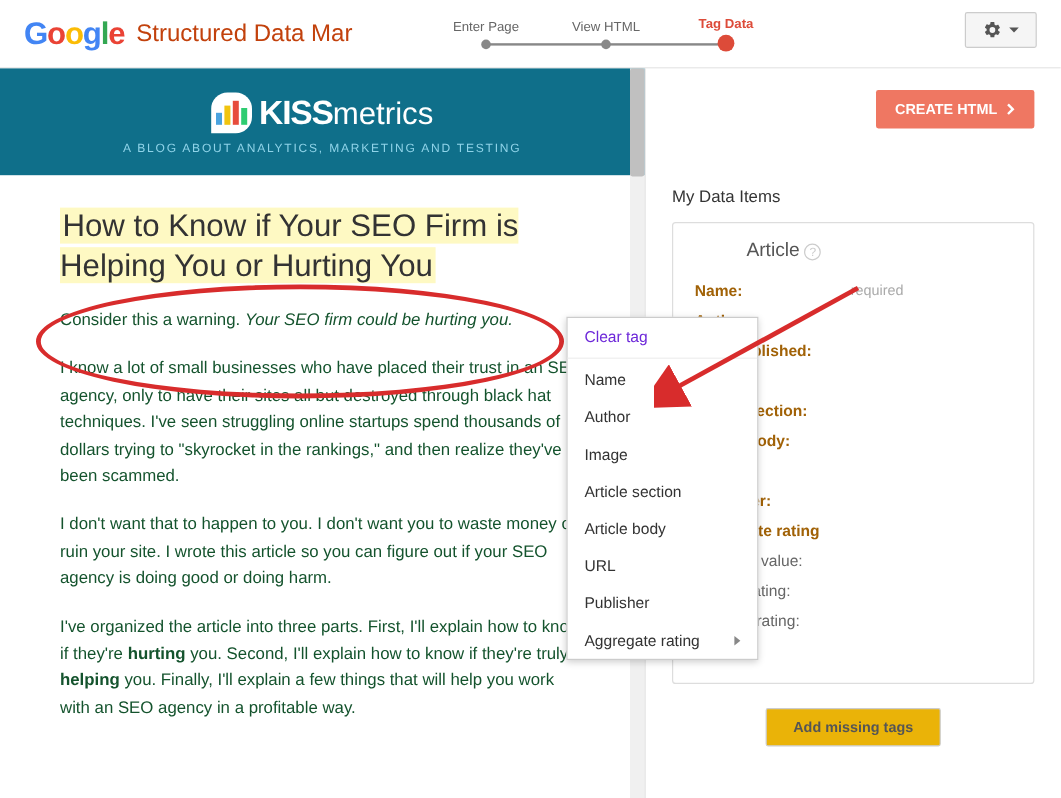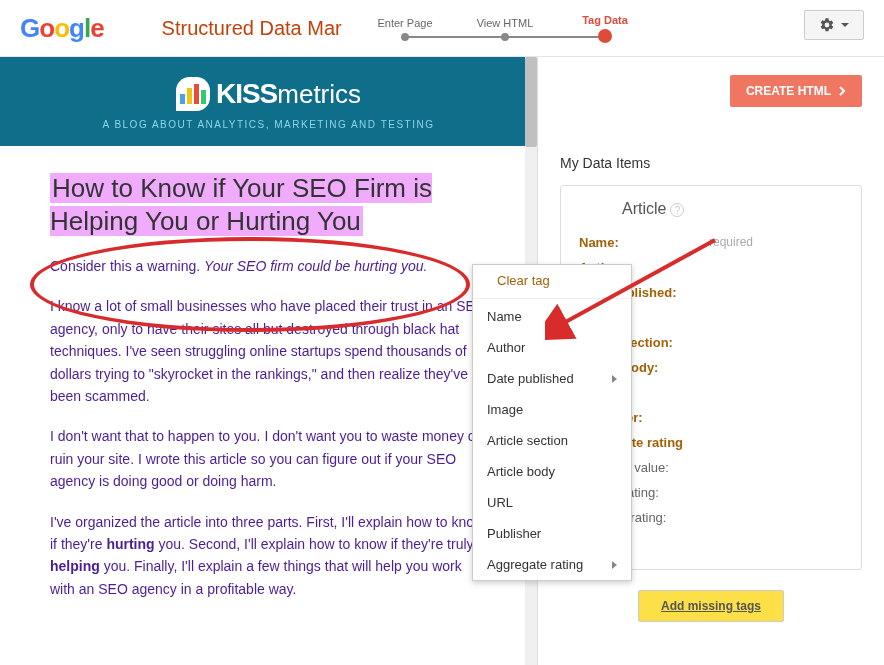--- a/index.html
+++ b/index.html
@@ -1,18 +1,18 @@
 <!DOCTYPE html>
 <html><head>
 <meta charset="utf-8">
 <style>
   * { box-sizing: border-box; margin: 0; padding: 0; }
   body { font-family: Arial, Helvetica, sans-serif; font-size: 13px; color: #333; background: #fff; width: 884px; height: 665px; overflow: hidden; position: relative; }
   
-  .header { display: flex; align-items: center; padding: 8px 20px; height: 56px; position: relative; gap: 48px; }
+  .header { display: flex; align-items: center; padding: 8px 20px; height: 56px; position: relative; }
   .logo { font-family: Arial, sans-serif; font-size: 26px; font-weight: bold; letter-spacing: -1px; }
   .logo .b { color: #4285F4; } .logo .r { color: #EA4335; } .logo .y { color: #FBBC05; } .logo .g { color: #34A853; }
   .app-title { color: #c2410c; font-size: 20px; margin-left: 10px; font-weight: 300; }
   
   .steps { position: absolute; left: 355px; top: 14px; display: flex; align-items: center; }
   .step { width: 100px; text-align: center; position: relative; }
   .step-label { font-size: 11px; color: #666; display: block; margin-bottom: 4px; }
   .step-label.active { color: #dd4b39; font-weight: bold; }
   .step-dot { width: 8px; height: 8px; background: #888; border-radius: 50%; margin: 2px auto; }
   .step-dot.active { width: 14px; height: 14px; background: #dd4b39; margin-top: -1px; }
@@ -33,46 +33,46 @@
   .km-logo { display: inline-flex; align-items: center; color: #fff; }
   .km-logo-icon { width: 34px; height: 34px; background: #fff; border-radius: 40% 40% 40% 0; display: inline-flex; align-items: center; justify-content: center; margin-right: 6px; }
   .km-bars { display:flex; align-items:flex-end; gap:2px; }
   .km-bars span { width:5px; display:block; }
   .km-kiss { font-size: 28px; font-weight: bold; letter-spacing: -1px; }
   .km-metrics { font-size: 26px; font-weight: 300; }
   .km-tagline { color: #8fd3e8; font-size: 10px; letter-spacing: 1.5px; margin-top: 8px; }
   
   .article { padding: 0 50px; }
   .article h1 { font-size: 26px; font-weight: normal; color: #333; line-height: 1.25; }
-  .article h1 span { background: #f0abfc; padding: 0 2px; }
-  .article p { font-size: 14px; color: #4c1d95; line-height: 1.6; margin-top: 18px; }
+  .article h1 span { background: #fef9c3; padding: 0 2px; }
+  .article p { font-size: 14px; color: #14532d; line-height: 1.6; margin-top: 18px; }
   .article .intro { font-style: italic; }
   .article strong { font-weight: bold; }
   
   .circle-annot { position: absolute; top: 180px; left: 30px; width: 440px; height: 95px; border: 4px solid #d82c2c; border-radius: 50%; pointer-events: none; }
   
   .context-menu { position: absolute; top: 264px; left: 472px; width: 160px; background: #fff; border: 1px solid #ccc; box-shadow: 0 2px 6px rgba(0,0,0,0.2); z-index: 50; }
   .context-menu .item { padding: 8px 14px; font-size: 13px; color: #333; cursor: pointer; display:flex; justify-content:space-between; align-items:center; }
-  .context-menu .item.disabled { color: #a16207; cursor: default; margin-left: 10px; }
+  .context-menu .item.disabled { color: #6d28d9; cursor: default; }
   .context-menu hr { border: none; border-top: 1px solid #eee; margin: 2px 0; }
   .submenu-arrow { width:0; height:0; border-top:4px solid transparent; border-bottom:4px solid transparent; border-left:5px solid #888; }
   
   .arrow-annot { position: absolute; top: 230px; left: 545px; pointer-events: none; z-index:60; }
   
   .sidebar { flex: 1; padding: 18px 22px; position: relative; }
   .create-btn { float: right; background: #ef7762; color: #fff; border: none; padding: 9px 16px; font-size: 12px; font-weight: bold; border-radius: 2px; display:flex; align-items:center; gap:8px; cursor:pointer; }
   .sidebar h2 { clear: both; font-size: 14px; color: #333; font-weight: normal; padding-top: 48px; margin-bottom: 14px; }
   .data-card { border: 1px solid #ddd; border-radius: 3px; padding: 14px 18px; }
   .data-card h3 { font-size: 16px; color: #555; font-weight: normal; margin-bottom: 12px; margin-left: 43px; }
   .help-icon { display:inline-block; width:14px; height:14px; border:1px solid #ccc; border-radius:50%; font-size:10px; color:#ccc; text-align:center; line-height:13px; margin-left:4px; }
   .field { display: flex; font-size: 13px; color: #555; padding: 5px 0; }
   .field-label { width: 130px; font-weight: bold; color:#a16207; }
   .field-value { color: #aaa; font-size:12px; }
   .field.sub .field-label { padding-left: 14px; font-weight: normal; color:#666; }
-  .add-tags-btn { display: block; margin: 20px auto 0; border: 1px solid #ccc; background: #fde047; padding: 8px 22px; font-size: 12px; font-weight: bold; color: #555; border-radius: 2px; cursor: pointer; text-decoration: underline; }
+  .add-tags-btn { display: block; margin: 20px auto 0; border: 1px solid #ccc; background: #eab308; padding: 8px 22px; font-size: 12px; font-weight: bold; color: #555; border-radius: 2px; cursor: pointer; }
 </style>
 </head>
 <body>
 
 <div class="header">
   <div class="logo">
     <span class="b">G</span><span class="r">o</span><span class="y">o</span><span class="b">g</span><span class="g">l</span><span class="r">e</span>
   </div>
   <div class="app-title">Structured Data Mar</div>
 
@@ -189,21 +189,20 @@
     <button class="add-tags-btn">Add missing tags</button>
   </div>
 </div>
 
 <div class="context-menu">
   <div class="item disabled">Clear tag</div>
   <hr>
   <div id="menu-items">
       <div class="item">Name</div>
       <div class="item">Author</div>
-      <div class="item">Date published<span class="submenu-arrow"></span></div>
       <div class="item">Image</div>
       <div class="item">Article section</div>
       <div class="item">Article body</div>
       <div class="item">URL</div>
       <div class="item">Publisher</div>
       <div class="item">Aggregate rating<span class="submenu-arrow"></span></div>
     </div>
 </div>
 
 <svg class="arrow-annot" width="180" height="120">

